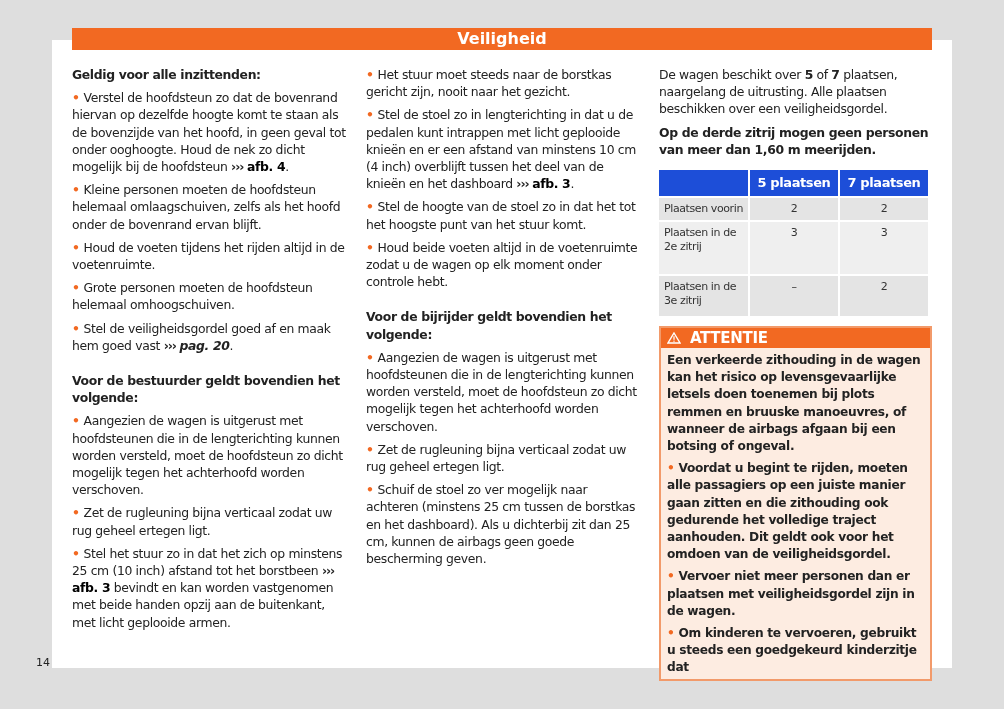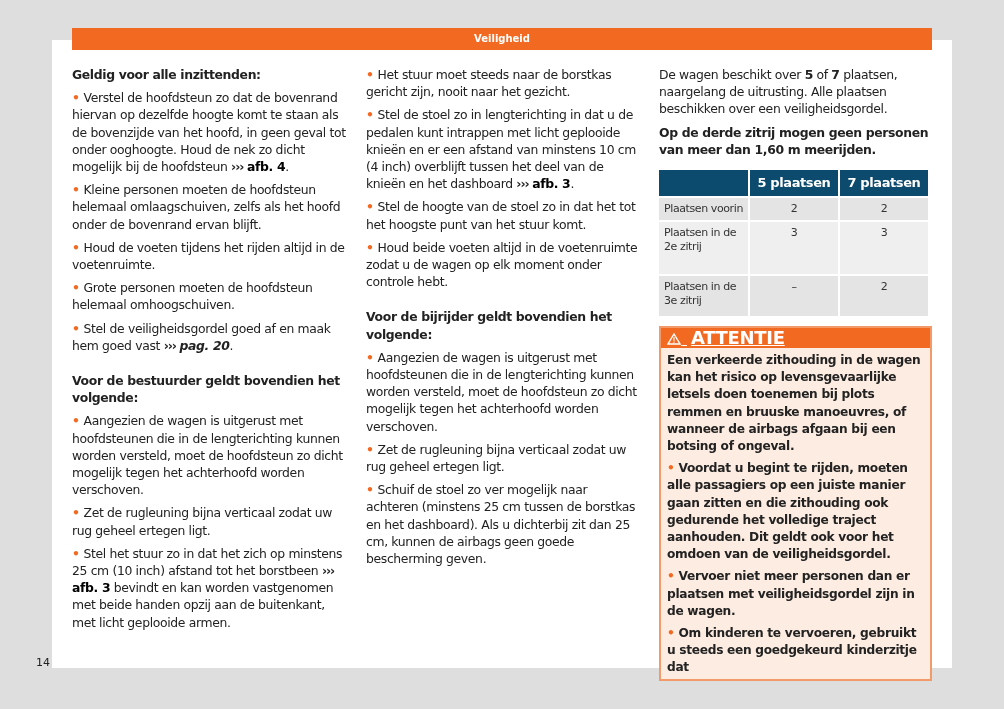--- a/index.html
+++ b/index.html
@@ -16,21 +16,21 @@
     width: 900px; height: 628px;
     background: #ffffff;
   }
   .header-bar {
     position: absolute;
     left: 72px; top: 28px;
     width: 860px; height: 22px;
     background: #f26922;
     color: #fff;
     font-weight: bold;
-    font-size: 10px;
+    font-size: 16px;
     text-align: center;
     line-height: 22px;
   }
   .page-number {
     position: absolute;
     left: 36px; top: 656px;
     font-size: 11px;
     color: #222;
   }
   .col {
@@ -63,21 +63,21 @@
   }
   .seat-table {
     width: 273px;
     border-collapse: separate;
     border-spacing: 2px;
     margin: 10px -2px 8px -2px;
     font-size: 11px;
     letter-spacing: -0.4px;
   }
   .seat-table th {
-    background: #0c4a6e;
+    background: #1d4ed8;
     color: #fff;
     font-size: 13px;
     font-weight: bold;
     height: 26px;
     text-align: center;
   }
   .seat-table td {
     background: #e4e4e4;
     vertical-align: top;
     padding: 4px 5px;
@@ -92,25 +92,24 @@
     border: 2px solid #f29a6a;
     background: #fdece1;
     font-weight: bold;
     font-size: 12.2px;
     line-height: 17.2px;
     letter-spacing: -0.3px;
   }
   .warning-head {
     background: #f26922;
     color: #fff;
-    font-size: 18px;
+    font-size: 15px;
     padding: 1px 6px;
     height: 20px;
     line-height: 18px;
-    text-decoration: underline;
   }
   .warning-body { padding: 4px 6px 2px 6px; color: #222; }
   .warning-body .para { margin-bottom: 5px; }
 </style>
 </head>
 <body>
 
 <div class="page"></div>
 
 <div class="header-bar">Veiligheid</div>

